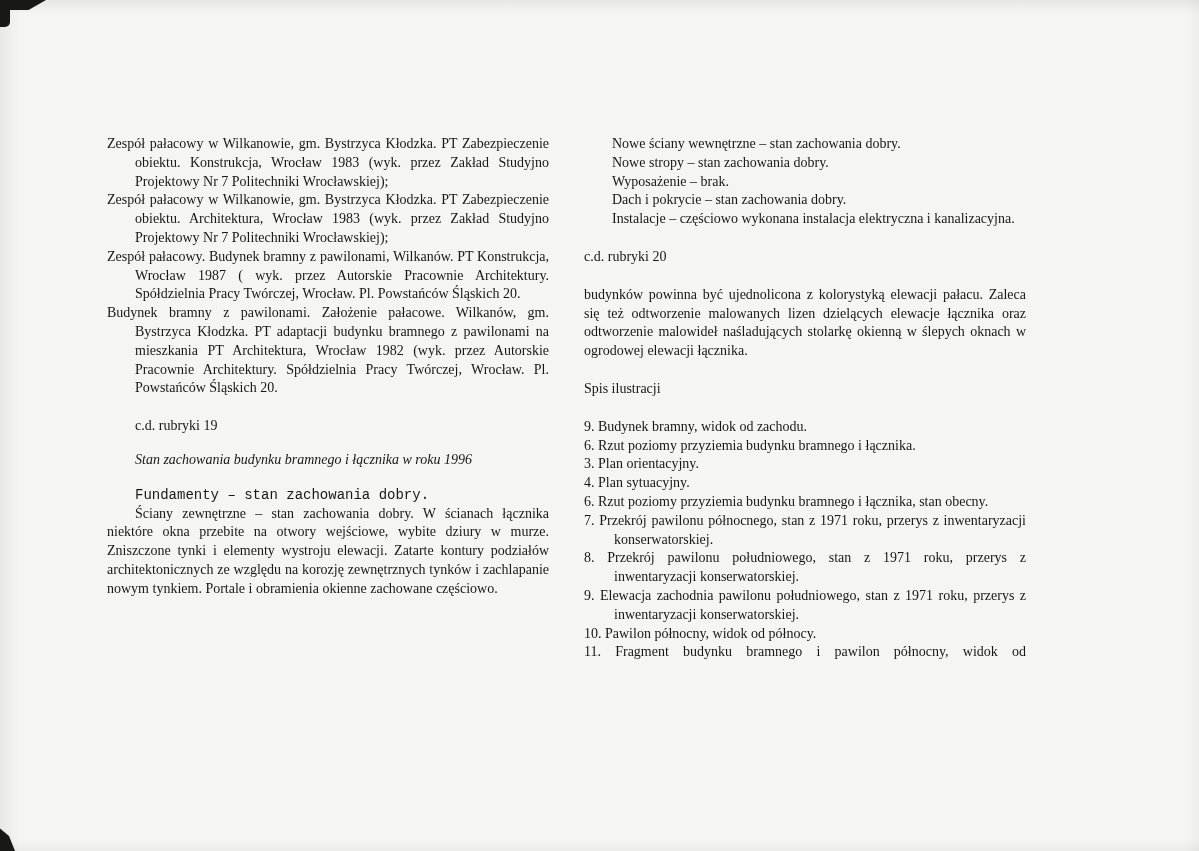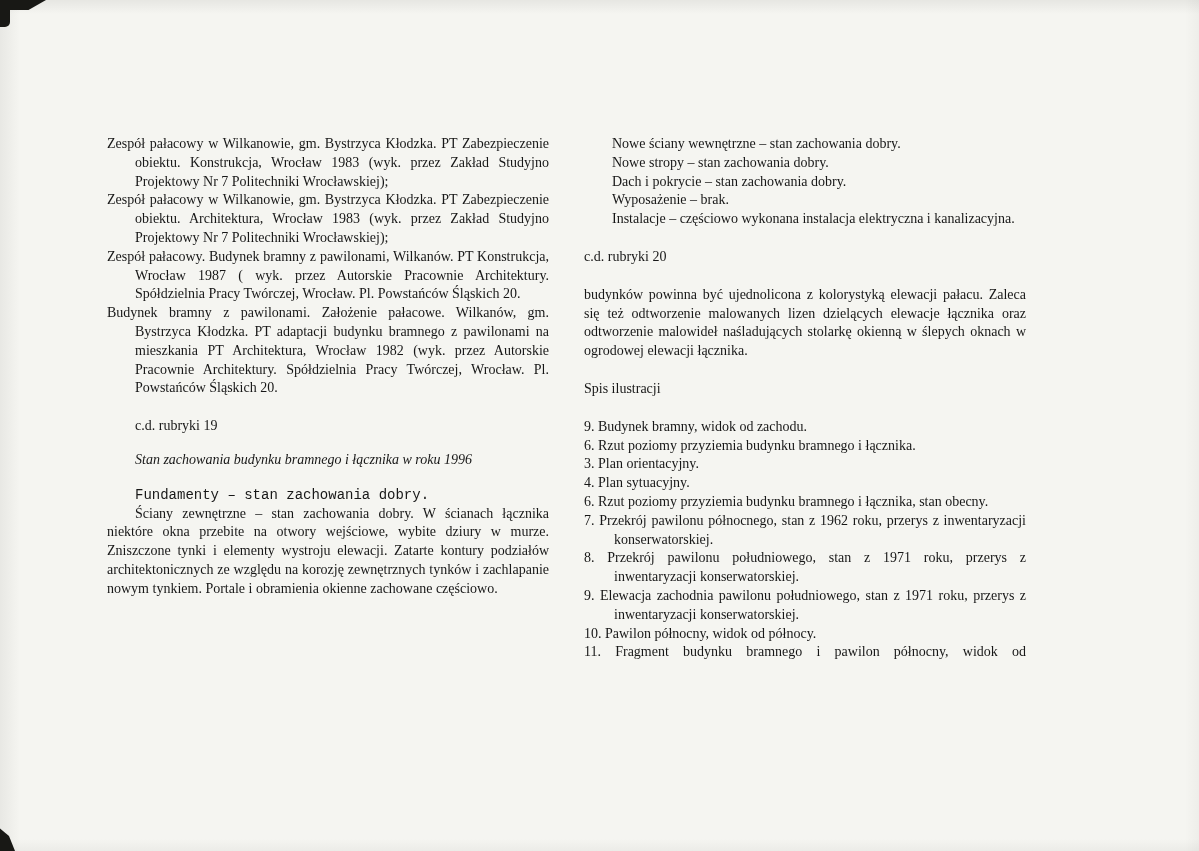--- a/index.html
+++ b/index.html
@@ -76,37 +76,37 @@
 
     <p class="italic first-indent gap-md">Stan zachowania  budynku bramnego i łącznika w roku 1996</p>
 
     <p class="first-indent gap-sm">Fundamenty – stan zachowania dobry.</p>
     <p class="first-indent">Ściany zewnętrzne – stan zachowania dobry. W ścianach łącznika niektóre okna przebite na otwory wejściowe, wybite dziury w murze. Zniszczone tynki i elementy wystroju elewacji. Zatarte kontury podziałów architektonicznych ze względu na korozję zewnętrznych tynków i zachlapanie nowym tynkiem. Portale i obramienia okienne zachowane częściowo.</p>
   </div>
 
   <div class="col col-right">
     <p class="first-indent">Nowe ściany wewnętrzne – stan zachowania dobry.</p>
     <p class="first-indent">Nowe stropy – stan zachowania dobry.</p>
+    <p class="first-indent">Wyposażenie – brak.</p>
     <p class="first-indent">Dach i pokrycie – stan zachowania dobry.</p>
-    <p class="first-indent">Wyposażenie – brak.</p>
     <p class="first-indent">Instalacje – częściowo wykonana instalacja elektryczna i kanalizacyjna.</p>
 
     <p class="gap-lg">c.d. rubryki 20</p>
 
     <p class="gap-lg">budynków powinna być ujednolicona z kolorystyką elewacji pałacu. Zaleca się też odtworzenie malowanych lizen dzielących elewacje łącznika oraz odtworzenie malowideł naśladujących stolarkę okienną w ślepych oknach w ogrodowej elewacji łącznika.</p>
 
     <p class="gap-lg">Spis ilustracji</p>
 
     <div class="gap-lg">
       <p class="illustration">9. Budynek bramny, widok od zachodu.</p>
       <p class="illustration">6. Rzut poziomy przyziemia budynku bramnego i łącznika.</p>
       <p class="illustration">3. Plan orientacyjny.</p>
       <p class="illustration">4. Plan sytuacyjny.</p>
       <p class="illustration">6. Rzut poziomy przyziemia budynku bramnego i łącznika, stan obecny.</p>
-      <p class="illustration">7. Przekrój pawilonu północnego, stan z 1962 roku, przerys z inwentaryzacji konserwatorskiej.</p>
+      <p class="illustration">7. Przekrój pawilonu północnego, stan z 1971 roku, przerys z inwentaryzacji konserwatorskiej.</p>
       <p class="illustration">8. Przekrój pawilonu południowego, stan z 1971 roku, przerys z inwentaryzacji konserwatorskiej.</p>
       <p class="illustration">9. Elewacja zachodnia pawilonu południowego, stan z 1971 roku, przerys z inwentaryzacji konserwatorskiej.</p>
       <p class="illustration">10. Pawilon północny, widok od północy.</p>
       <p class="illustration justify-last">11. Fragment budynku bramnego i pawilon północny, widok od</p>
     </div>
   </div>
 
 </div>
 
 </body></html>

